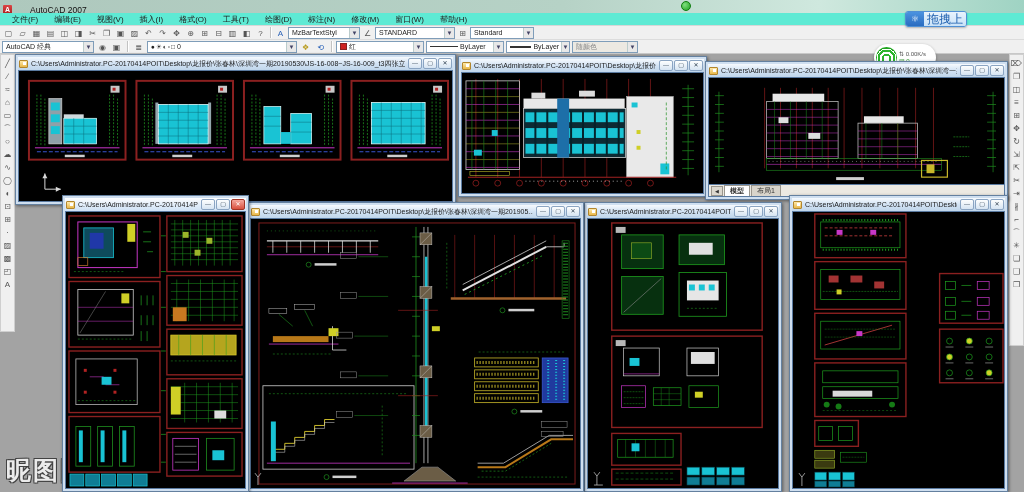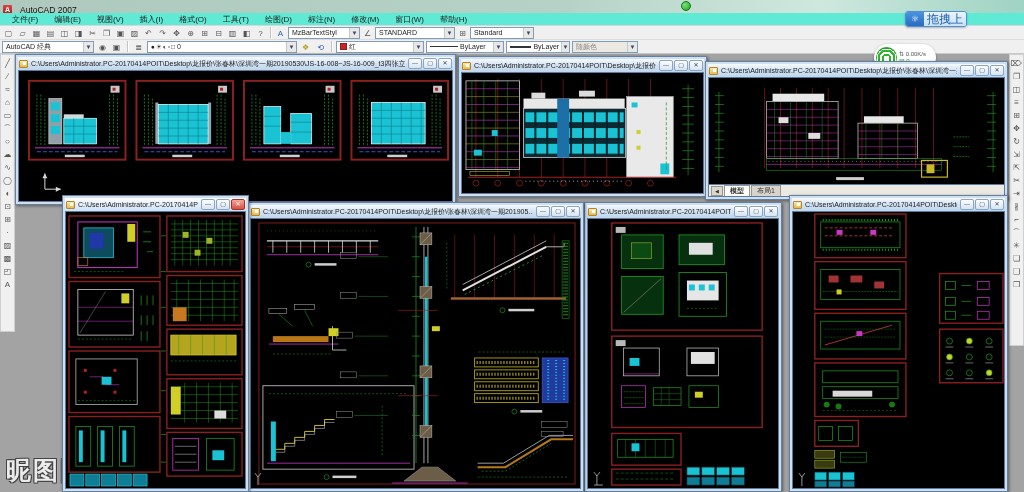--- a/index.html
+++ b/index.html
@@ -3,21 +3,21 @@
 <meta charset="utf-8">
 <style>
   * { margin:0; padding:0; box-sizing:border-box; }
   html,body { width:1024px; height:492px; overflow:hidden; }
   body { font-family:"Liberation Sans","DejaVu Sans",sans-serif; }
   #desktop { position:relative; width:1024px; height:492px; background:#a3a3a3; overflow:hidden; }
 
   
   #titlebar { position:absolute; left:0; top:0; width:1024px; height:19px;
     background:linear-gradient(90deg,#aec8bd,#b6d2c6 55%,#cfe8de 80%,#9fd3c3);
-    display:flex; align-items:center; gap:8px; padding:0 3px; font-size:8.5px; color:#111; }
+    display:flex; align-items:center; gap:18px; padding:0 3px; font-size:8.5px; color:#111; }
   #app-icon { width:9px; height:9px; background:linear-gradient(#d44,#a22); border-radius:1px;
     color:#fff; font-size:7px; line-height:9px; text-align:center; font-weight:bold; }
   #title-green-dot { position:absolute; left:681px; top:1px; width:10px; height:10px; border-radius:50%;
     background:radial-gradient(circle at 35% 35%, #7fe07f, #1da01d); border:1px solid #0c7c0c; }
   #menubar { position:absolute; left:0; top:13px; width:1024px; height:13px; background:#5eead4;
     border-bottom:1px solid #d7d7d7; display:flex; align-items:center; padding:0 4px; }
   .menu-item { font-size:8px; color:#222; padding:0 8px; height:13px; line-height:13px; }
   .tbar { position:absolute; background:#f0f0f0; display:flex; align-items:center; }
   #toolbar1 { left:0; top:26px; width:1024px; height:14px; border-bottom:1px solid #dcdcdc; padding:0 2px; gap:1px; }
   #toolbar2 { left:0; top:40px; width:1024px; height:14px; border-bottom:1px solid #c8c8c8; padding:0 2px; gap:2px; }

